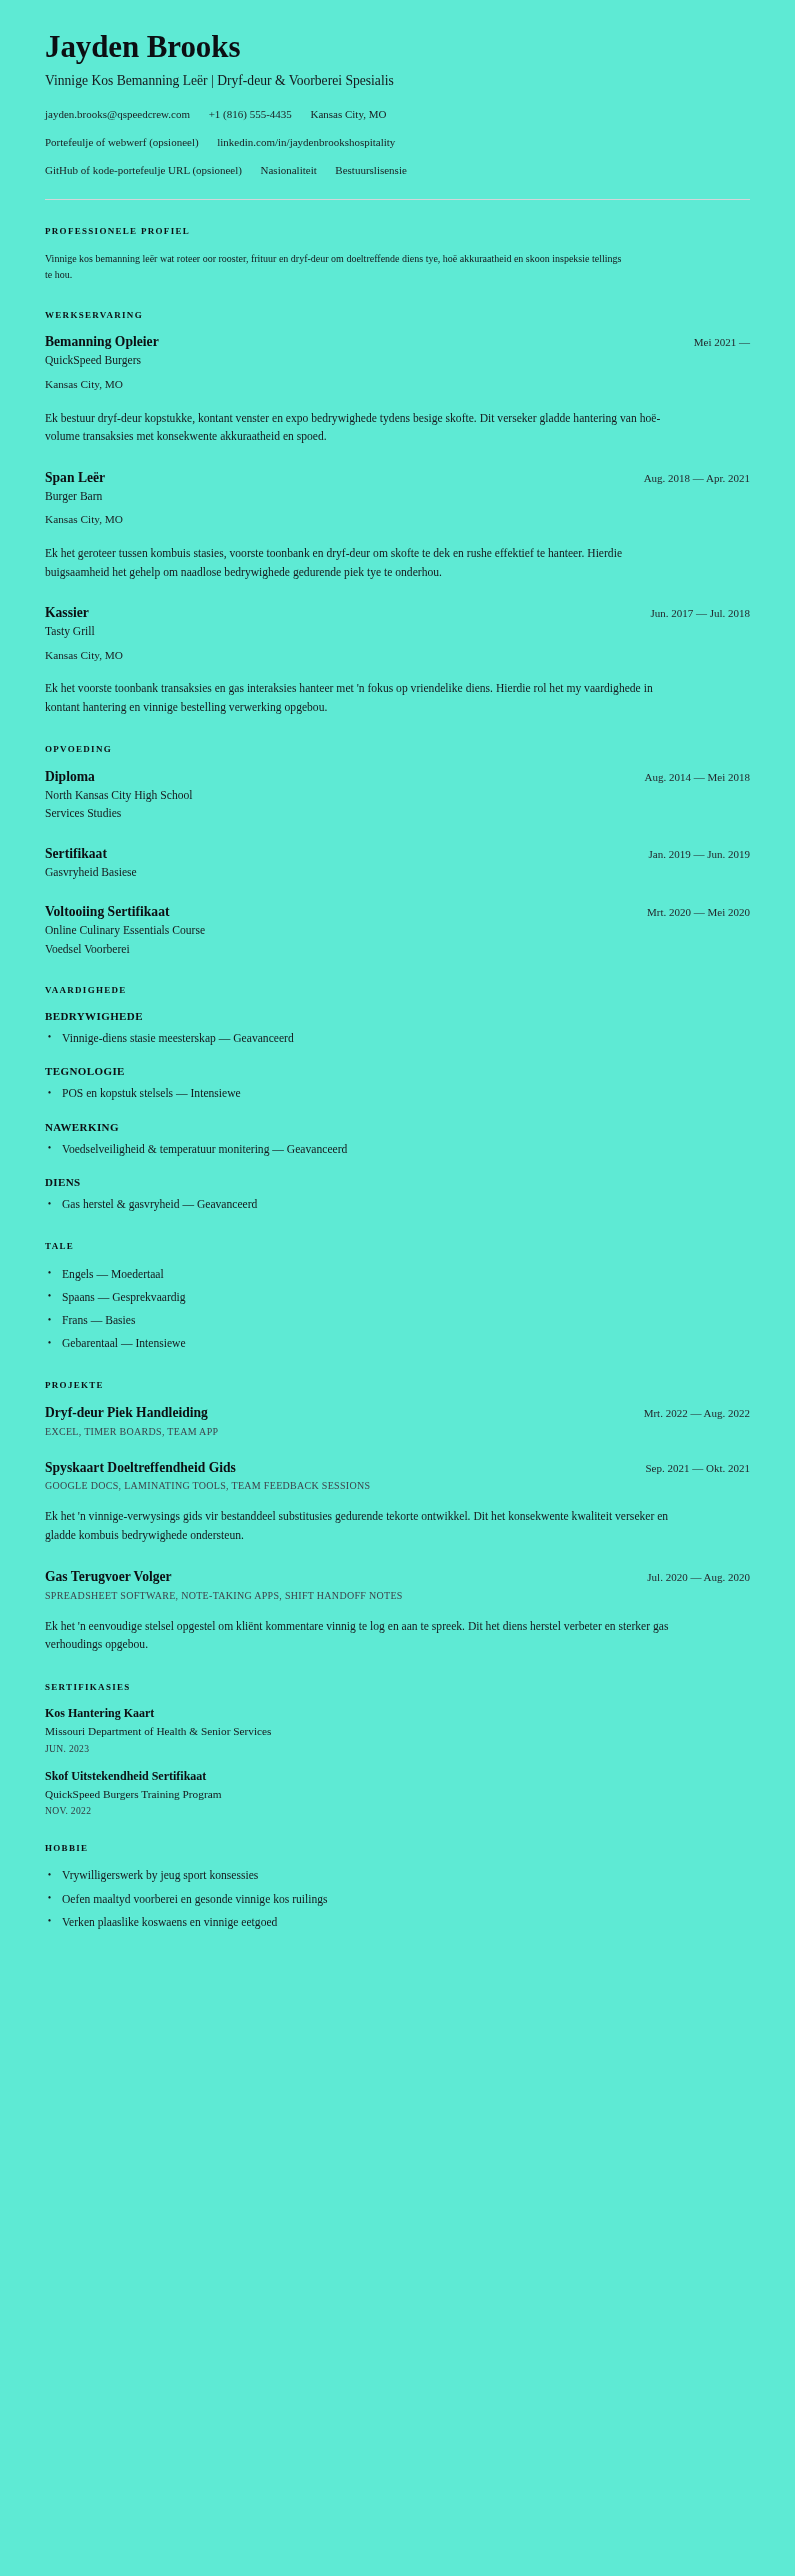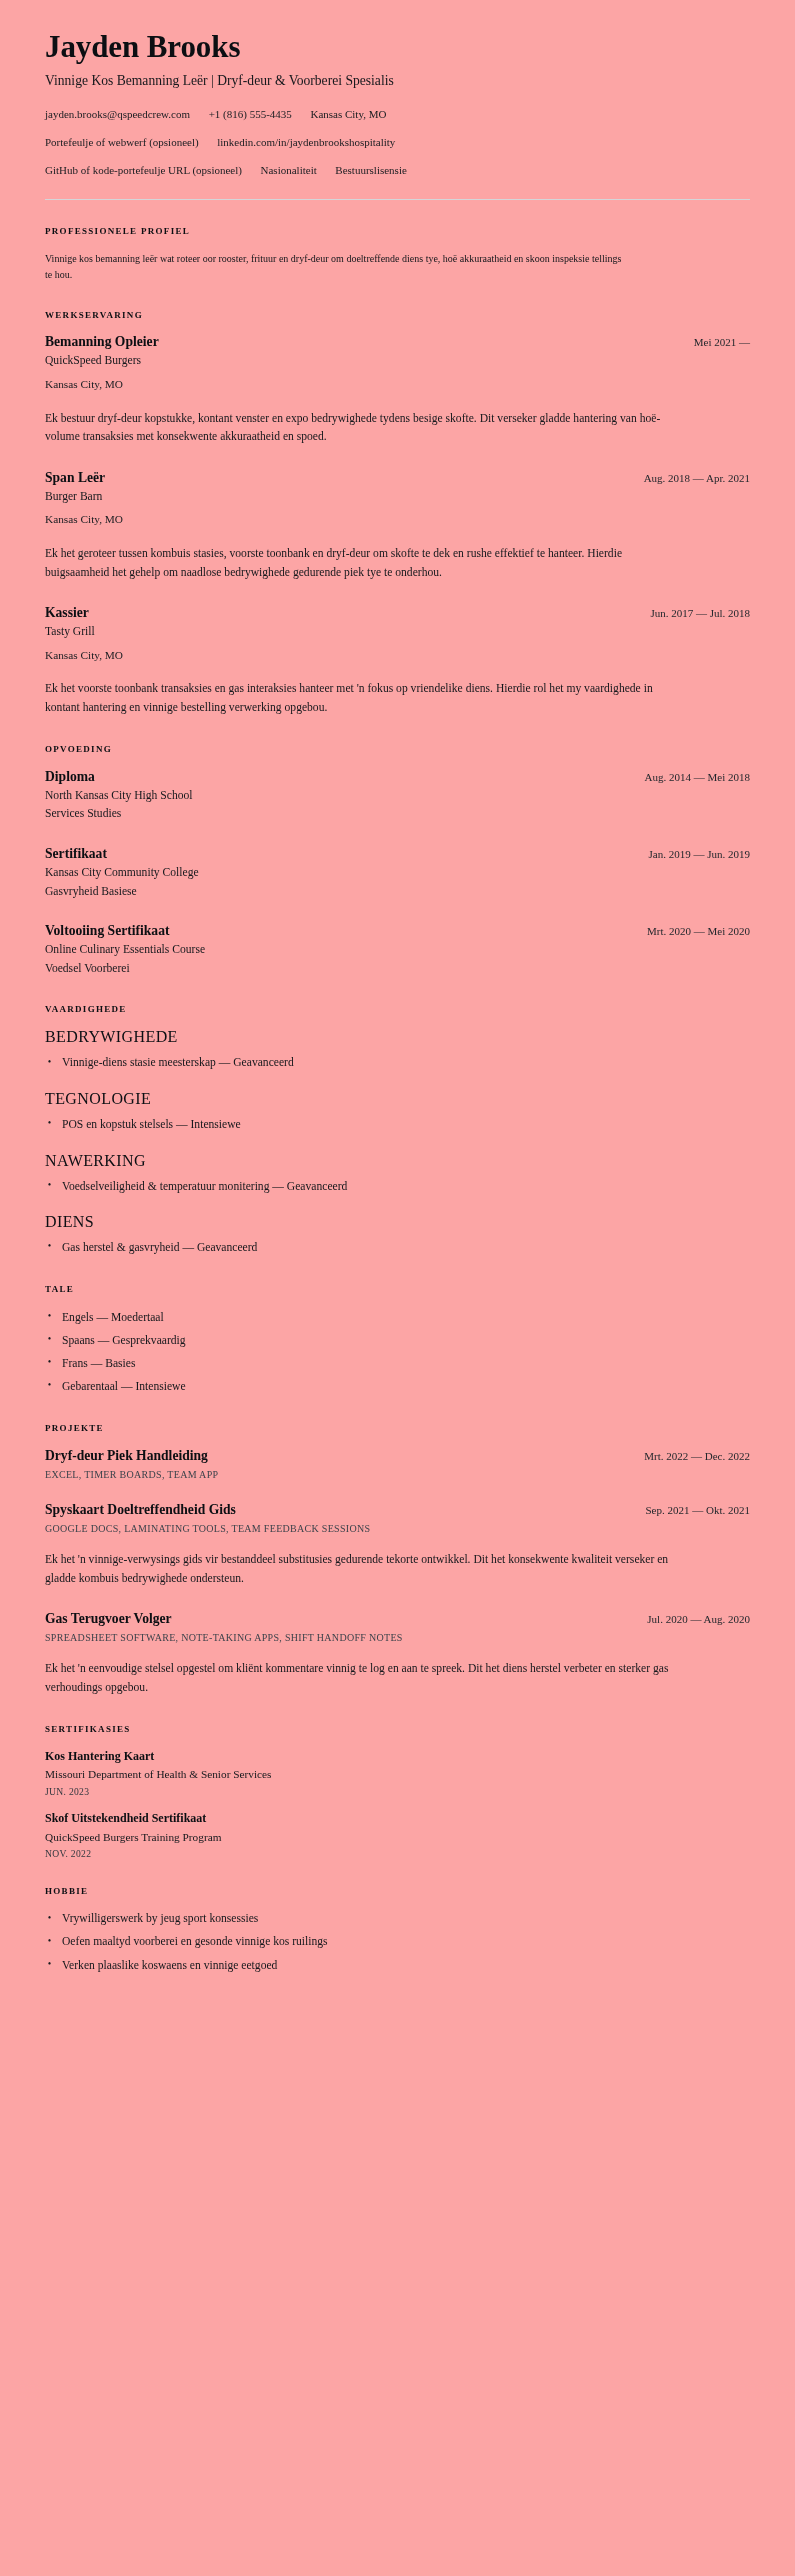--- a/index.html
+++ b/index.html
@@ -14,21 +14,21 @@
     min-height: 2576px;
     font-family: "Liberation Serif", "DejaVu Serif", serif;
     color: #111418;
     -webkit-font-smoothing: antialiased;
   }
 
   .page {
     width: 796px;
     min-height: 2576px;
     padding: 30.5px 46px 26.5px 45px;
-    background: #fca5a5;
+    background: #5eead4;
   }
 
   
   .name {
     font-size: 31px;
     font-weight: 700;
     letter-spacing: -0.1px;
     line-height: 1.05;
     margin: 0 0 9.3px 0;
     color: #0c0f13;
@@ -128,22 +128,22 @@
     line-height: 1.62;
     margin: 17px 0 0 0;
     max-width: 637px;
     color: #15181c;
   }
 
   
   .skill-group { margin-bottom: 17px; }
   .skill-group:last-child { margin-bottom: 0; }
   .skill-cat {
-    font-size: 16px;
-    font-weight: 400;
+    font-size: 11px;
+    font-weight: 700;
     letter-spacing: 0.4px;
     text-transform: uppercase;
     margin: 0 0 8px 0;
     color: #0c0f13;
   }
 
   ul.bullets {
     list-style: none;
     margin: 0;
     padding: 0;
@@ -268,21 +268,20 @@
       </div>
       <p class="entry-org">North Kansas City High School</p>
       <p class="entry-org">Services Studies</p>
     </div>
 
     <div class="entry">
       <div class="entry-head">
         <h3 class="entry-title">Sertifikaat</h3>
         <span class="entry-date">Jan. 2019 — Jun. 2019</span>
       </div>
-      <p class="entry-org">Kansas City Community College</p>
       <p class="entry-org">Gasvryheid Basiese</p>
     </div>
 
     <div class="entry">
       <div class="entry-head">
         <h3 class="entry-title">Voltooiing Sertifikaat</h3>
         <span class="entry-date">Mrt. 2020 — Mei 2020</span>
       </div>
       <p class="entry-org">Online Culinary Essentials Course</p>
       <p class="entry-org">Voedsel Voorberei</p>
@@ -330,21 +329,21 @@
       <li>Gebarentaal — Intensiewe</li>
     </ul>
   </section>
 
   <section class="section">
     <h2 class="section-title">PROJEKTE</h2>
 
     <div class="entry">
       <div class="entry-head">
         <h3 class="entry-title">Dryf-deur Piek Handleiding</h3>
-        <span class="entry-date">Mrt. 2022 — Dec. 2022</span>
+        <span class="entry-date">Mrt. 2022 — Aug. 2022</span>
       </div>
       <p class="entry-tech">EXCEL, TIMER BOARDS, TEAM APP</p>
     </div>
 
     <div class="entry">
       <div class="entry-head">
         <h3 class="entry-title">Spyskaart Doeltreffendheid Gids</h3>
         <span class="entry-date">Sep. 2021 — Okt. 2021</span>
       </div>
       <p class="entry-tech">GOOGLE DOCS, LAMINATING TOOLS, TEAM FEEDBACK SESSIONS</p>

